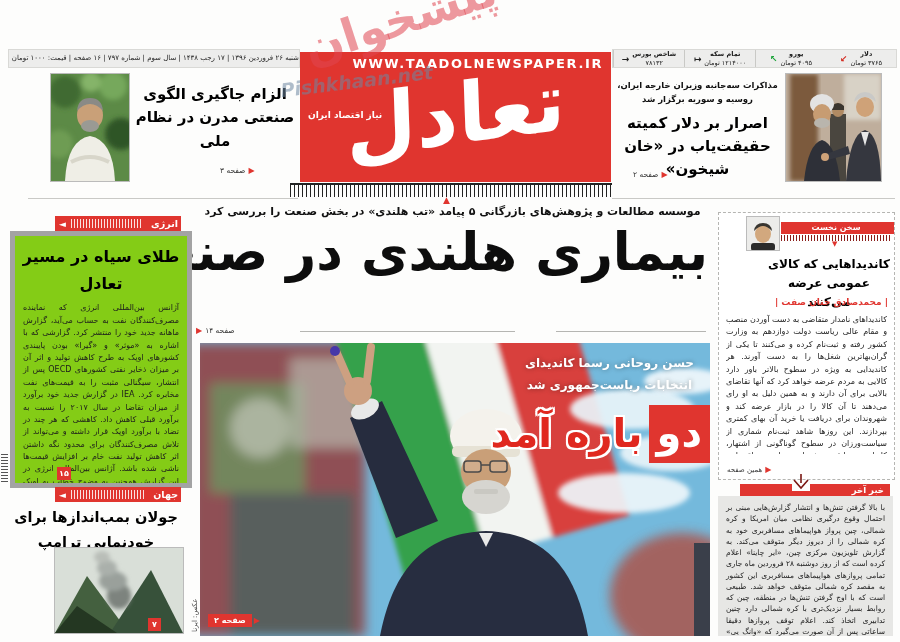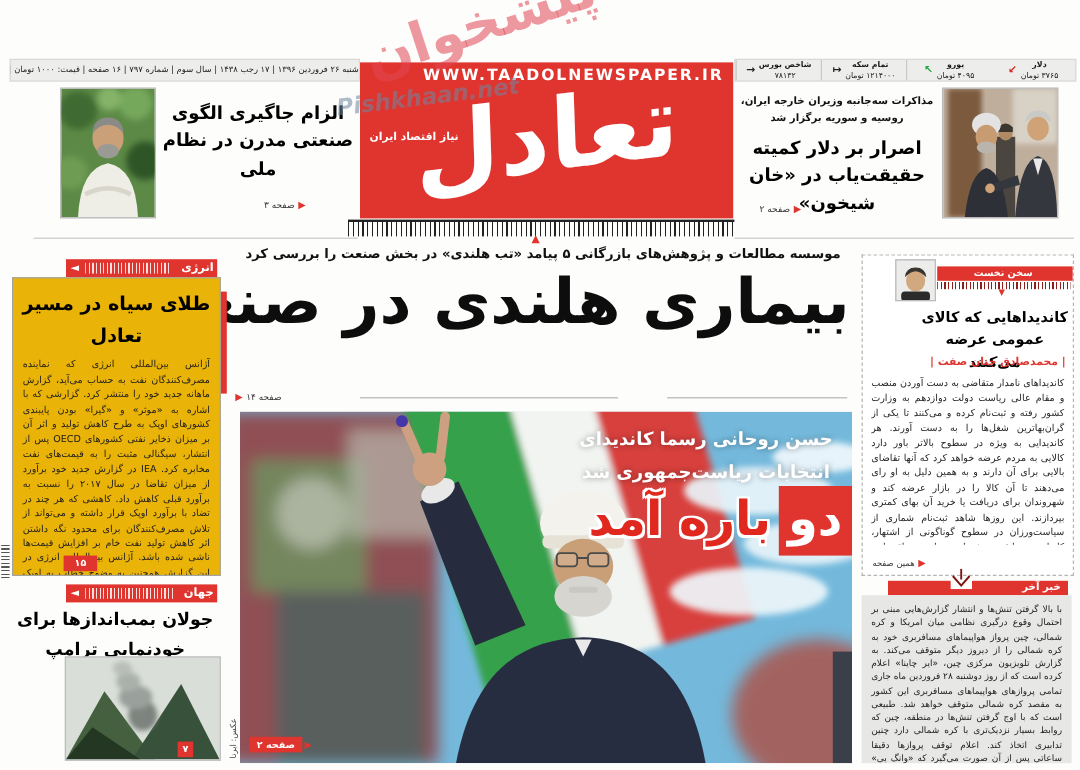--- a/index.html
+++ b/index.html
@@ -45,41 +45,41 @@
   .hr{background:#c9c9c6;height:1px;}
   .photo-frame{border:1px solid #bbb;overflow:hidden;background:#ddd;}
   
   .lead-kick{top:205px;left:200px;width:505px;text-align:center;font-size:11px;font-weight:bold;direction:rtl;color:#111;}
   .lead-tri{top:195px;left:443px;font-size:9px;color:#e0352f;}
   .lead-title{top:222px;left:192px;width:516px;text-align:center;font-size:52px;font-weight:bold;
               color:#0d0d0d;direction:rtl;white-space:nowrap;}
   .lead-redbar{top:243px;left:183px;width:6px;height:85px;background:#e0352f;}
   
   .mainphoto{top:343px;left:200px;width:510px;height:293px;overflow:hidden;}
-  .photo-cap{position:absolute;top:10px;right:16px;color:#fff;font-size:15px;font-weight:bold;
+  .photo-cap{position:absolute;top:10px;right:16px;color:#fff;font-size:12px;font-weight:bold;
              text-align:center;direction:rtl;line-height:1.8;text-shadow:0 0 5px rgba(0,0,0,.4);}
   .photo-deco{position:absolute;top:62px;right:0;display:flex;direction:rtl;font-weight:bold;font-size:40px;line-height:1.3;}
   .deco-first{background:#e0352f;color:#fff;padding:2px 8px 4px;}
   .deco-rest{color:#e0281f;padding:2px 6px 4px 2px;
     text-shadow:-2px 0 #fff,2px 0 #fff,0 -2px #fff,0 2px #fff,-2px -2px #fff,2px 2px #fff,-2px 2px #fff,2px -2px #fff;}
   .photo-pg{position:absolute;left:8px;bottom:9px;display:flex;align-items:center;gap:2px;}
   .pgbox{background:#e0352f;color:#fff;font-size:8px;font-weight:bold;padding:2px 6px;direction:rtl;}
   .photo-credit{position:absolute;left:-14px;bottom:34px;transform:rotate(-90deg);transform-origin:left bottom;
                 font-size:7px;color:#444;direction:rtl;}
   
   .sec-banner{height:15px;background:#e0352f;display:flex;align-items:center;color:#fff;}
   .sec-banner .s-arrow{font-size:9px;padding:0 2px 0 4px;}
   .sec-banner .stripes{flex:1;height:9px;margin:0 3px;
       background:repeating-linear-gradient(90deg,rgba(255,255,255,.85) 0 1px,transparent 1px 3px);}
   .sec-banner .s-label{font-size:9.5px;font-weight:bold;padding-left:5px;padding-right:3px;}
-  .colbox{border:1px solid #a3a3a3;background:#eab308;}
+  .colbox{border:5px solid #a3a3a3;background:#84cc16;}
   .col-title{font-size:16px;font-weight:bold;text-align:center;direction:rtl;line-height:1.7;color:#000;}
   .smalltxt{font-size:8px;text-align:justify;direction:rtl;line-height:1.55;color:#1c1c1c;}
   .badge{position:absolute;background:#e0352f;color:#fff;font-size:8px;font-weight:bold;
-         width:28px;height:13px;text-align:center;line-height:13px;}
+         width:14px;height:13px;text-align:center;line-height:13px;}
   
   .fwbox{top:212px;left:718px;width:175px;height:266px;border:1px dashed #b5b5b2;background:#fff;overflow:hidden;}
   .fw-banner{position:absolute;top:9px;left:62px;width:106px;height:12px;background:#e0352f;color:#fff;
              font-size:8px;font-weight:bold;text-align:center;line-height:12px;padding-left:2px;padding-right:5px;direction:rtl;}
   .fw-stripes{position:absolute;top:22px;left:62px;width:111px;height:6px;
       background:repeating-linear-gradient(90deg,#8b1f1b 0 1px,transparent 1px 3px);}
   .fw-tri{position:absolute;top:27px;left:113px;font-size:7px;color:#e0352f;}
   .fw-title{position:absolute;top:42px;right:4px;width:122px;text-align:center;font-size:12px;
             font-weight:bold;direction:rtl;line-height:1.6;color:#000;}
   .fw-author{position:absolute;top:84px;right:6px;font-size:9px;font-weight:bold;color:#e0352f;direction:rtl;}

